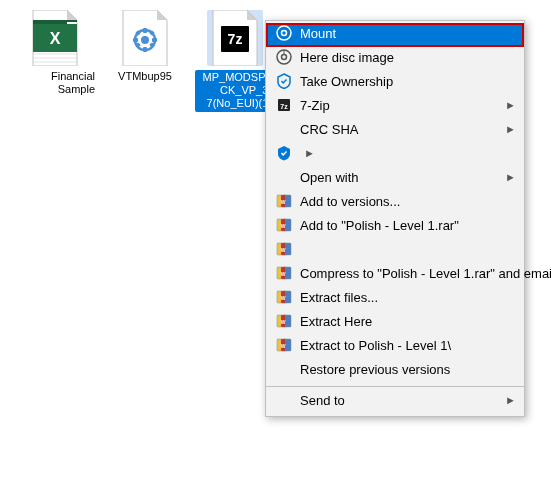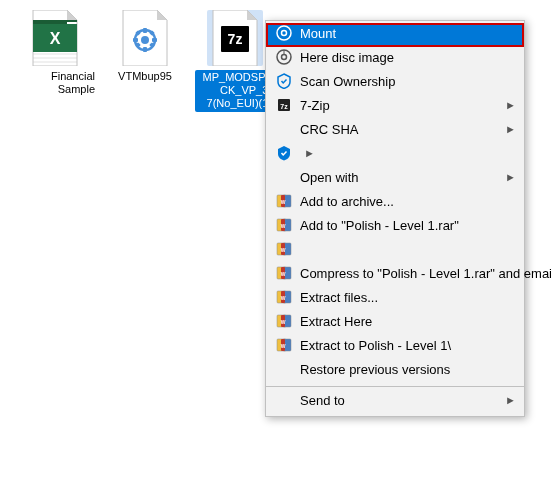--- a/index.html
+++ b/index.html
@@ -243,21 +243,21 @@
       <span class="menu-text">Here disc image</span>
     </div>
 
     <div class="menu-item">
       <div class="menu-icon">
         <svg width="16" height="16" viewBox="0 0 16 16">
           <path d="M8 1 L14 4 L14 9 C14 12.5 11 14.5 8 15.5 C5 14.5 2 12.5 2 9 L2 4 Z" fill="none" stroke="#0078d7" stroke-width="1.5"></path>
           <path d="M5.5 8 L7.2 10 L10.5 6.5" stroke="#0078d7" stroke-width="1.5" fill="none"></path>
         </svg>
       </div>
-      <span class="menu-text">Scan Ownership</span>
+      <span class="menu-text">Take Ownership</span>
     </div>
 
     <div class="menu-item">
       <div class="menu-icon">
         <svg width="16" height="16" viewBox="0 0 16 16">
           <rect x="2" y="2" width="12" height="12" fill="#222" rx="1"></rect>
           <text x="8" y="12" font-size="7" font-weight="bold" fill="white" text-anchor="middle" font-family="Arial">7z</text>
         </svg>
       </div>
       <span class="menu-text">7-Zip</span>
@@ -289,21 +289,21 @@
 
     <div class="menu-item">
       <div class="menu-icon">
         <svg width="16" height="16" viewBox="0 0 16 16">
           <rect x="1" y="2" width="9" height="12" fill="#f0c040" stroke="#888" stroke-width="0.5" rx="1"></rect>
           <rect x="7" y="2" width="8" height="12" fill="#4a7fc1" stroke="#888" stroke-width="0.5" rx="1"></rect>
           <rect x="5" y="2" width="4" height="12" fill="#c0392b" rx="1"></rect>
           <text x="7" y="11" font-size="5" fill="white" text-anchor="middle" font-weight="bold">W</text>
         </svg>
       </div>
-      <span class="menu-text">Add to archive...</span>
+      <span class="menu-text">Add to versions...</span>
     </div>
 
     <div class="menu-item">
       <div class="menu-icon">
         <svg width="16" height="16" viewBox="0 0 16 16">
           <rect x="1" y="2" width="9" height="12" fill="#f0c040" stroke="#888" stroke-width="0.5" rx="1"></rect>
           <rect x="7" y="2" width="8" height="12" fill="#4a7fc1" stroke="#888" stroke-width="0.5" rx="1"></rect>
           <rect x="5" y="2" width="4" height="12" fill="#c0392b" rx="1"></rect>
           <text x="7" y="11" font-size="5" fill="white" text-anchor="middle" font-weight="bold">W</text>
         </svg>

